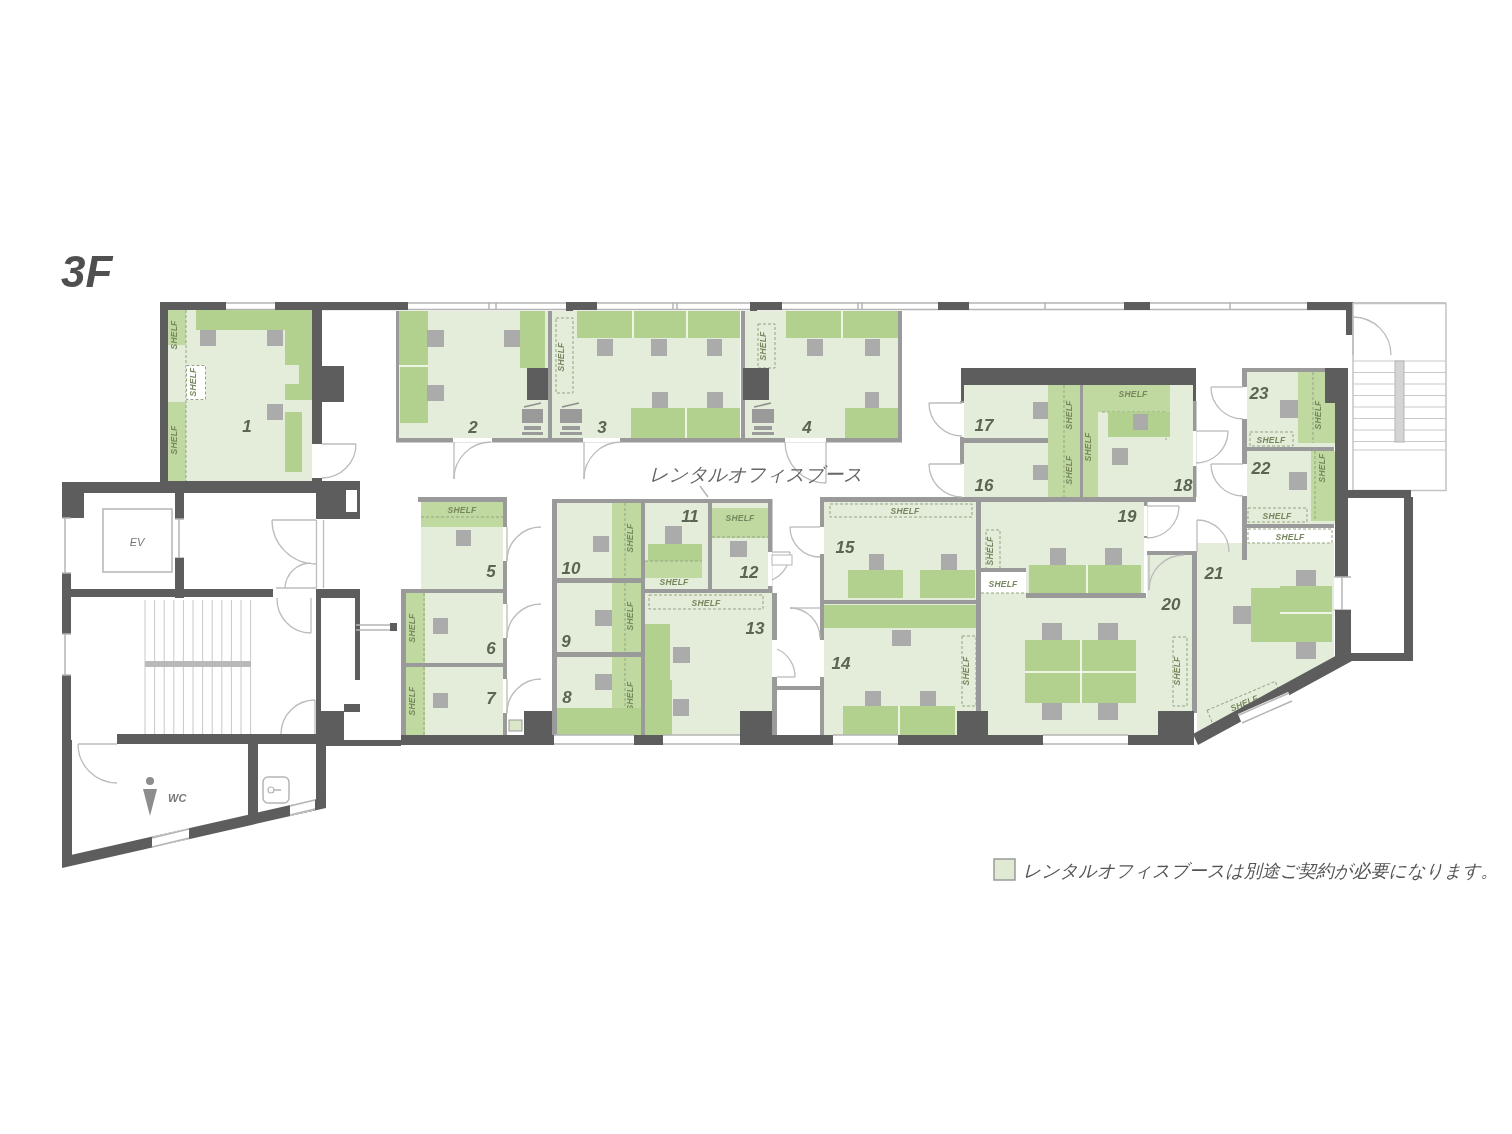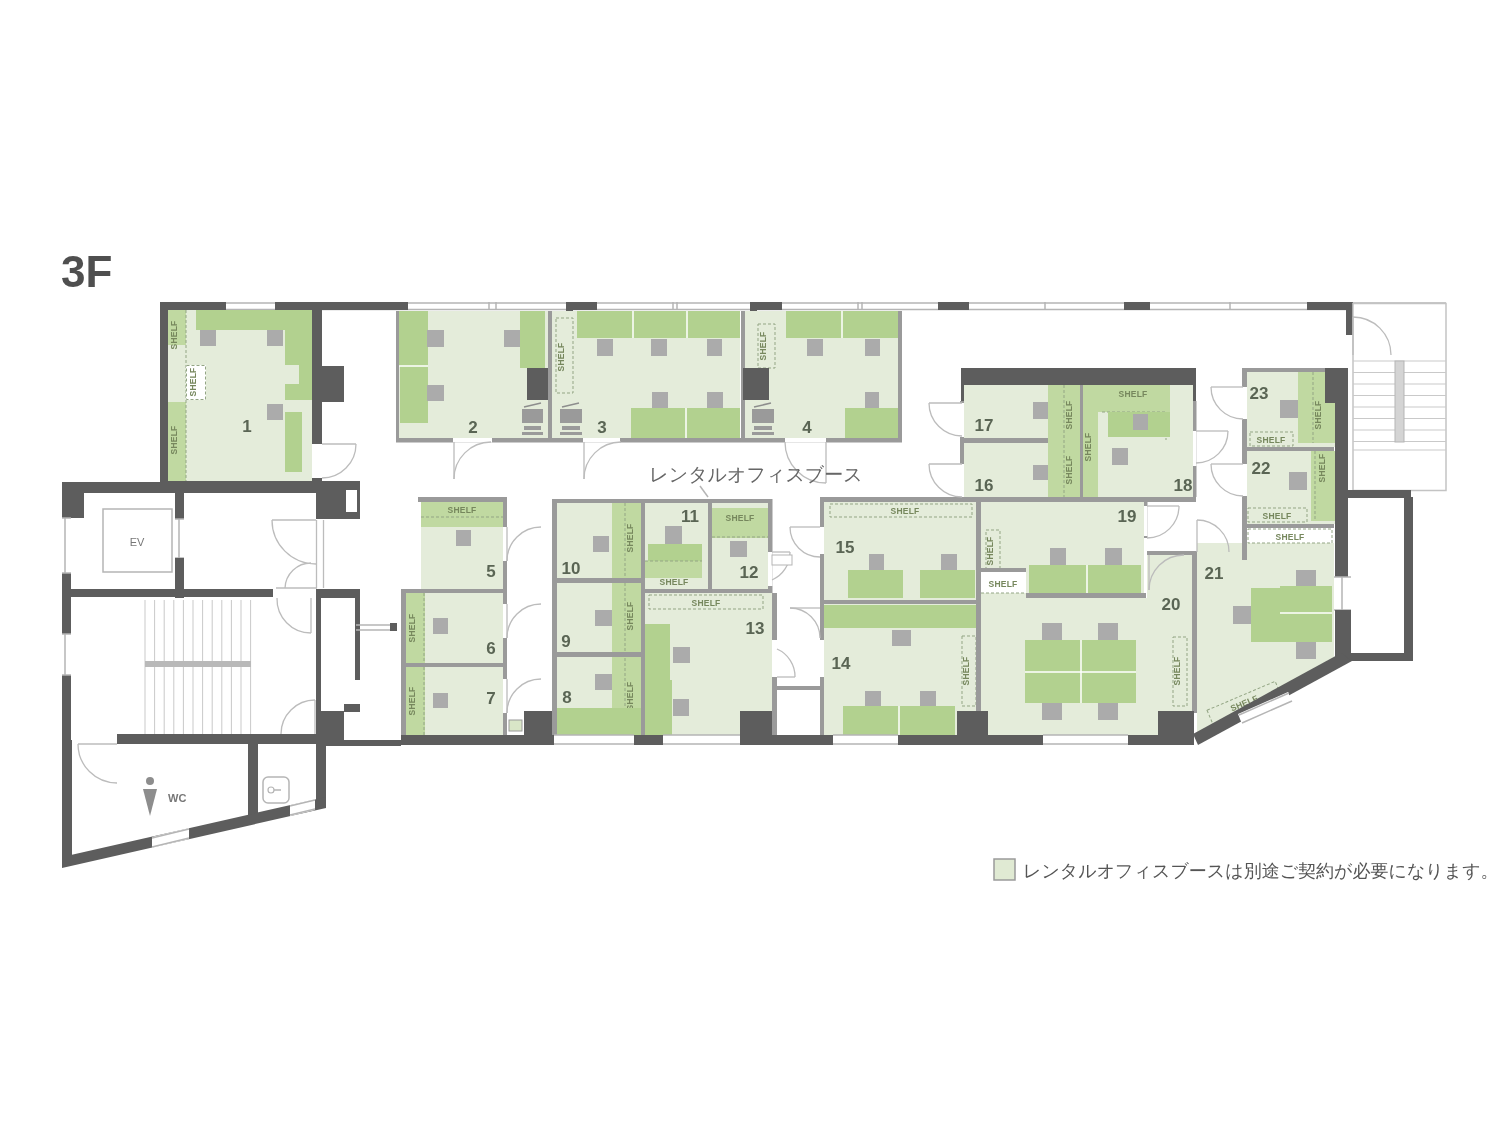--- a/index.html
+++ b/index.html
@@ -1,16 +1,16 @@
 <!DOCTYPE html>
 <html><head>
 <meta charset="utf-8">
 <style>
   html,body{margin:0;padding:0;background:#fff;}
-  .page{position:relative;width:1512px;height:1134px;background:#ffffff;font-family:"Liberation Sans", sans-serif;}
+  .page{position:relative;width:1512px;height:1134px;background:#ffffff;font-family:"Liberation Sans", sans-serif;font-style:italic;}
   svg{position:absolute;top:0;left:0;}
   .wall{fill:#5d5d5d;}
   .mwall{fill:#9a9a9a;}
   .room{fill:#e4ecda;}
   .desk{fill:#b2d18f;}
   .shelf{fill:#c0d9a1;}
   .chair{fill:#ababab;}
   .thin{stroke:#b5b5b5;stroke-width:1.5;fill:none;}
   .door{stroke:#bcbcbc;stroke-width:1.3;fill:none;}
   .dash{fill:none;stroke:#93a584;stroke-width:1;stroke-dasharray:3 2;}

